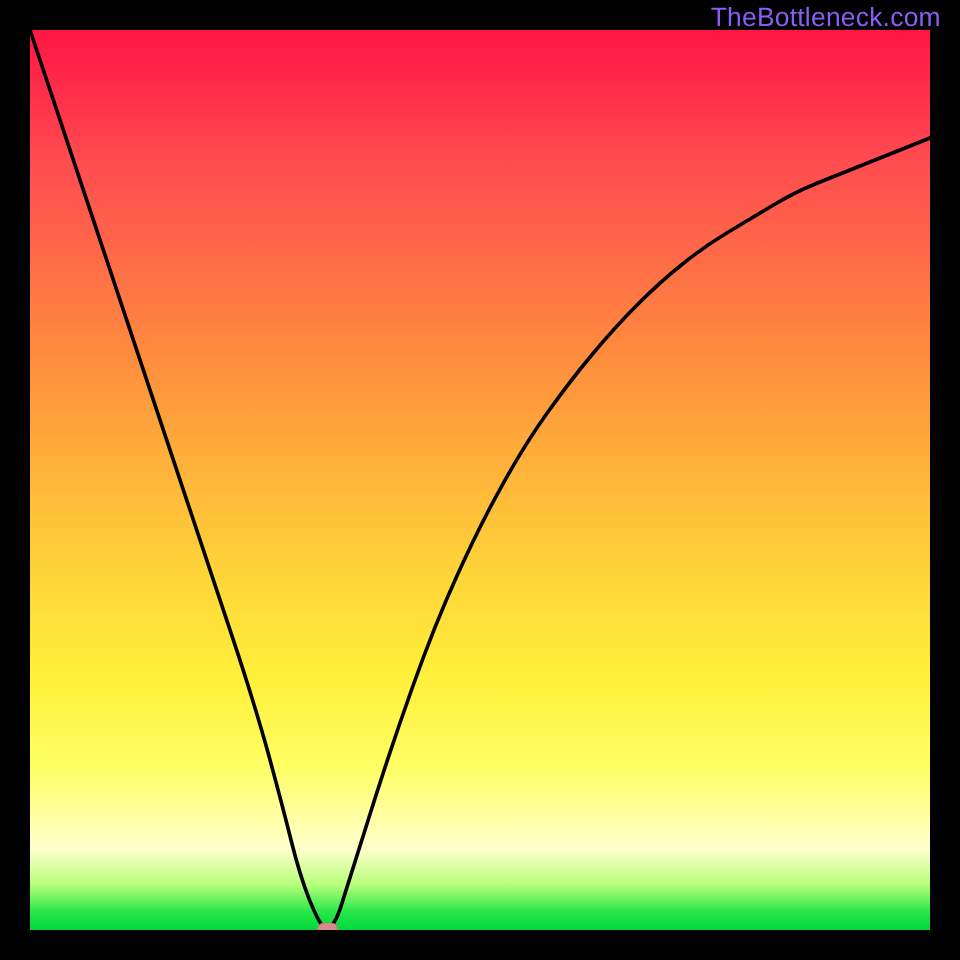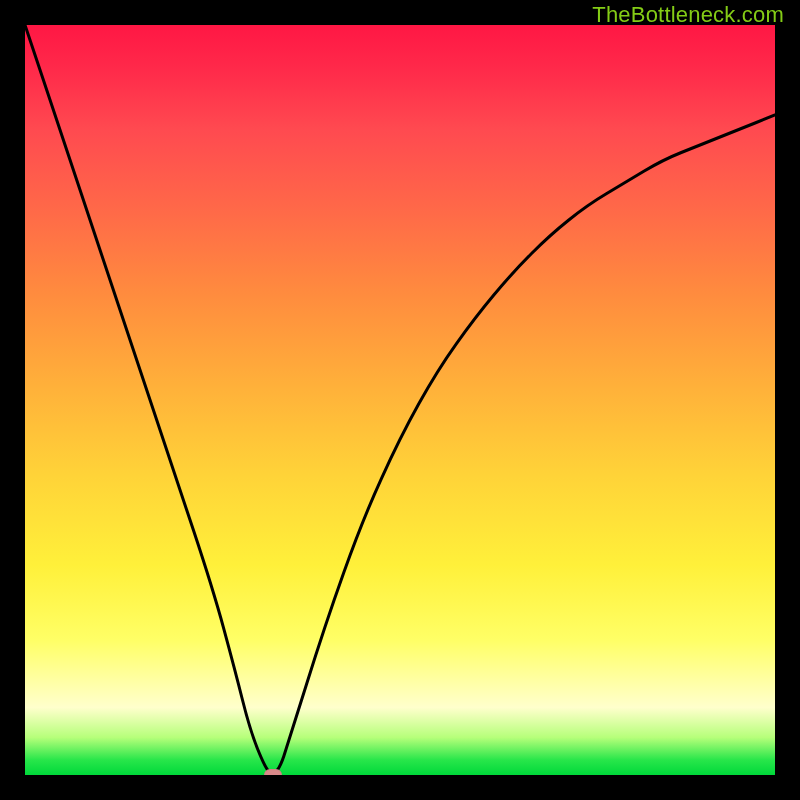--- a/index.html
+++ b/index.html
@@ -14,21 +14,21 @@
   .frame {
     position: relative;
     width: 800px;
     height: 800px;
     background: #000;
   }
   .watermark {
     position: absolute;
     top: 2px;
     right: 16px;
-    color: #84cc16;
+    color: #8b5cf6;
     font-size: 22px;
     font-weight: 500;
     letter-spacing: 0.2px;
     z-index: 5;
     user-select: none;
   }
   .plot-area {
     position: absolute;
     left: 25px;
     top: 25px;

